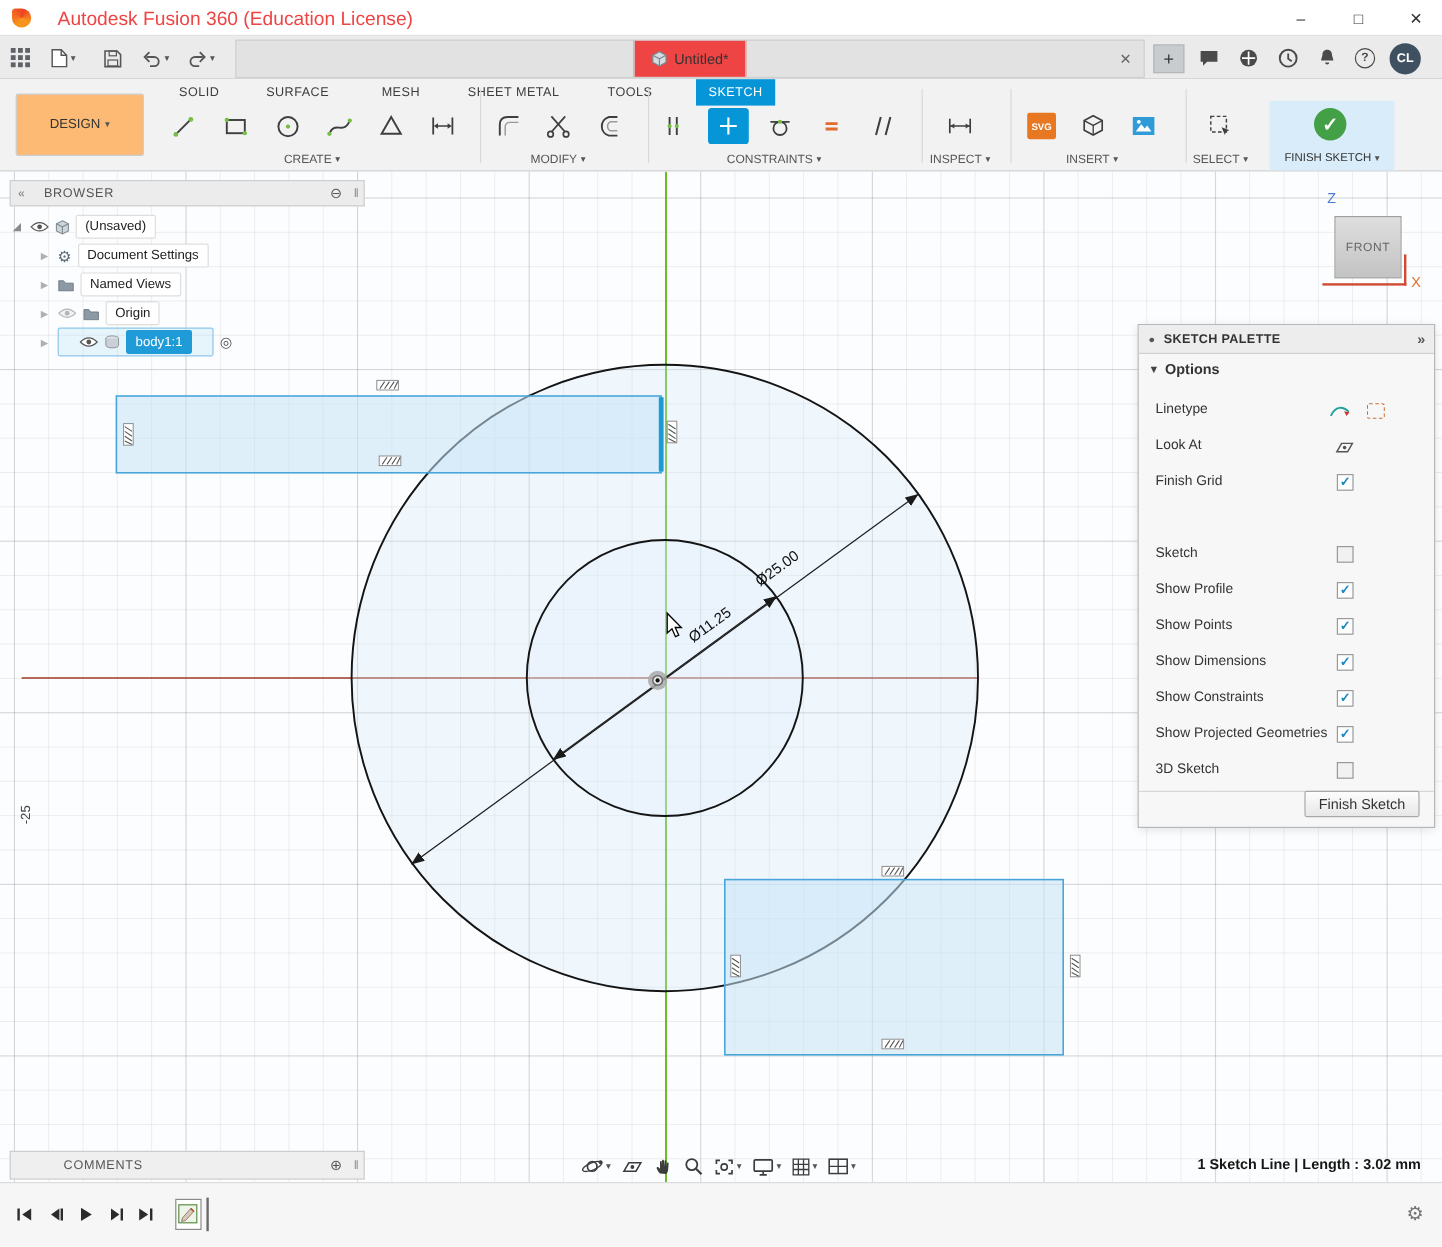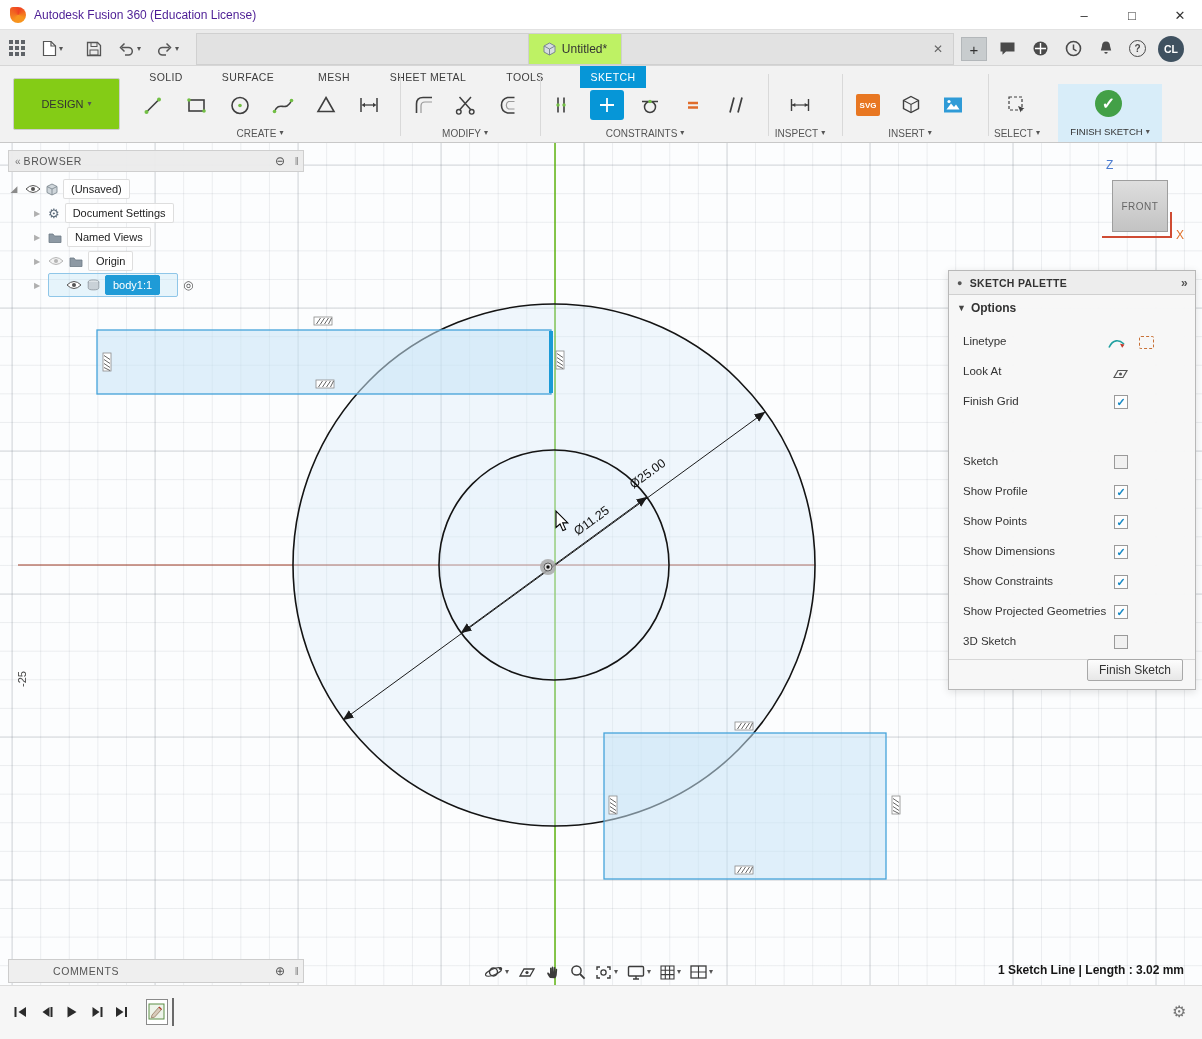--- a/index.html
+++ b/index.html
@@ -4,39 +4,39 @@
 <style>
   *{margin:0;padding:0;box-sizing:border-box}
   html,body{width:1202px;height:1039px}
   body{font-family:"Liberation Sans",sans-serif;background:#fff;color:#222}
   .app{position:relative;width:1202px;height:1039px;overflow:hidden;background:#fff}
 
   
   .titlebar{position:absolute;top:0;left:0;right:0;height:30px;background:#fff;border-bottom:1px solid #e2e2e2}
   .fusion-logo{position:absolute;left:10px;top:7px;width:16px;height:16px;border-radius:3px 8px 8px 8px;
     background:conic-gradient(from 210deg,#f7941e,#ef4023 45%,#f7941e 75%)}
-  .title-text{position:absolute;left:34px;top:8px;font-size:12px;color:#4c1d95}
+  .title-text{position:absolute;left:48px;top:8px;font-size:16px;color:#ef4444}
   .win-btn{position:absolute;top:0;width:44px;height:30px;display:flex;align-items:center;justify-content:center;font-size:13px;color:#333}
 
   
   .quickbar{position:absolute;top:30px;left:0;right:0;height:36px;background:#ebebeb;border-bottom:1px solid #d6d6d6}
   .qslot{position:absolute;display:flex;align-items:center;gap:2px}
   .caret{font-size:8px;color:#555;line-height:1}
   .tabstrip{position:absolute;left:196px;top:33px;width:758px;height:32px;background:#e2e2e2;border:1px solid #d0d0d0;display:flex;align-items:center;justify-content:center}
-  .doctab{display:flex;align-items:center;gap:6px;height:30px;padding:0 14px;background:#bef264;border-left:1px solid #cfcfcf;border-right:1px solid #cfcfcf;font-size:12px;color:#333}
+  .doctab{display:flex;align-items:center;gap:6px;height:30px;padding:0 14px;background:#ef4444;border-left:1px solid #cfcfcf;border-right:1px solid #cfcfcf;font-size:12px;color:#333}
   .strip-close{position:absolute;right:10px;top:8px;font-size:12px;color:#666}
   .plus-btn{position:absolute;left:961px;top:37px;width:26px;height:24px;background:#c8ccce;border:1px solid #b3b7ba;display:flex;align-items:center;justify-content:center;font-size:15px;color:#333}
   .help-circle{width:17px;height:17px;border:1.6px solid #4a4a4a;border-radius:50%;display:flex;align-items:center;justify-content:center;font-size:10px;font-weight:bold;color:#4a4a4a}
   .avatar{position:absolute;left:1158px;top:36px;width:26px;height:26px;border-radius:50%;background:#3f5160;color:#fff;font-size:10.5px;font-weight:bold;display:flex;align-items:center;justify-content:center}
 
   
   .ribbon{position:absolute;top:66px;left:0;right:0;height:77px;background:#f2f2f2;border-bottom:1px solid #c8c8c8}
   .rtab{position:absolute;top:66px;height:22px;line-height:22px;text-align:center;font-size:10.5px;letter-spacing:.4px;color:#3d3d3d;cursor:default}
   .rtab.active{background:#0696d7;color:#fff}
-  .design-box{position:absolute;left:13px;top:78px;width:107px;height:52px;background:#84cc16;border:1px solid #cdcdcd;border-radius:2px;display:flex;align-items:center;justify-content:center;gap:4px;font-size:11px;color:#333}
+  .design-box{position:absolute;left:13px;top:78px;width:107px;height:52px;background:#fdba74;border:1px solid #cdcdcd;border-radius:2px;display:flex;align-items:center;justify-content:center;gap:4px;font-size:11px;color:#333}
   .tool{position:absolute;top:90px;width:34px;height:30px;display:flex;align-items:center;justify-content:center}
   .tool svg{display:block}
   .tool.blue{background:#0696d7;border-radius:3px}
   .grp-label{position:absolute;top:126px;height:14px;display:flex;align-items:center;justify-content:center;gap:3px;font-size:10px;color:#555}
   .vsep{position:absolute;top:74px;height:62px;width:1px;background:#d9d9d9}
   .finish-block{position:absolute;left:1058px;top:84px;width:104px;height:58px;background:#d8edf9}
   .finish-check{position:absolute;left:1095px;top:90px;width:27px;height:27px;border-radius:50%;background:#43a047;color:#fff;font-size:16px;font-weight:bold;display:flex;align-items:center;justify-content:center}
   .finish-label{position:absolute;left:1058px;top:126px;width:104px;display:flex;align-items:center;justify-content:center;gap:3px;font-size:9.5px;color:#333}
 
   
@@ -48,21 +48,21 @@
       linear-gradient(to bottom, rgba(95,105,115,.20) 1px, transparent 1px);
     background-size:28.6px 28.6px,28.6px 28.6px,143px 143px,143px 143px;
     background-position:11.6px 21.6px,11.6px 21.6px,11.6px 21.6px,11.6px 21.6px}
   .geom{position:absolute;left:0;top:0}
   .ruler-label{position:absolute;left:14px;top:530px;font-size:11px;color:#444;transform:rotate(-90deg)}
 
   
   .browser{position:absolute;left:8px;top:150px;width:296px}
   .browser-header{position:relative;height:22px;background:rgba(235,235,235,.95);border:1px solid #cfcfcf;display:flex;align-items:center;font-size:10.5px;color:#555}
   .bh-collapse{margin-left:6px;font-size:10px;color:#777}
-  .bh-title{margin-left:3px;letter-spacing:.6px}
+  .bh-title{margin-left:16px;letter-spacing:.6px}
   .bh-minus{position:absolute;right:18px;font-size:12px;color:#555}
   .bh-grip{position:absolute;right:4px;font-size:10px;color:#888}
   .brow{position:relative;height:24px;display:flex;align-items:center;gap:5px;font-size:11px;color:#222}
   .tree-arrow{width:12px;text-align:center;font-size:8px;color:#b0b0b0}
   .chip{background:rgba(255,255,255,.88);border:1px solid rgba(200,200,200,.6);border-radius:2px;padding:1.5px 7px;line-height:1.3}
   .chip.sel{background:#1f9bd7;border-color:#1f9bd7;color:#fff}
   .selwrap{display:flex;align-items:center;gap:5px;border:1px solid #8fc6e8;background:rgba(190,225,245,.35);padding:1px 17px;border-radius:2px}
 
   
   .viewcube{position:absolute;left:1098px;top:152px;width:96px;height:98px}

